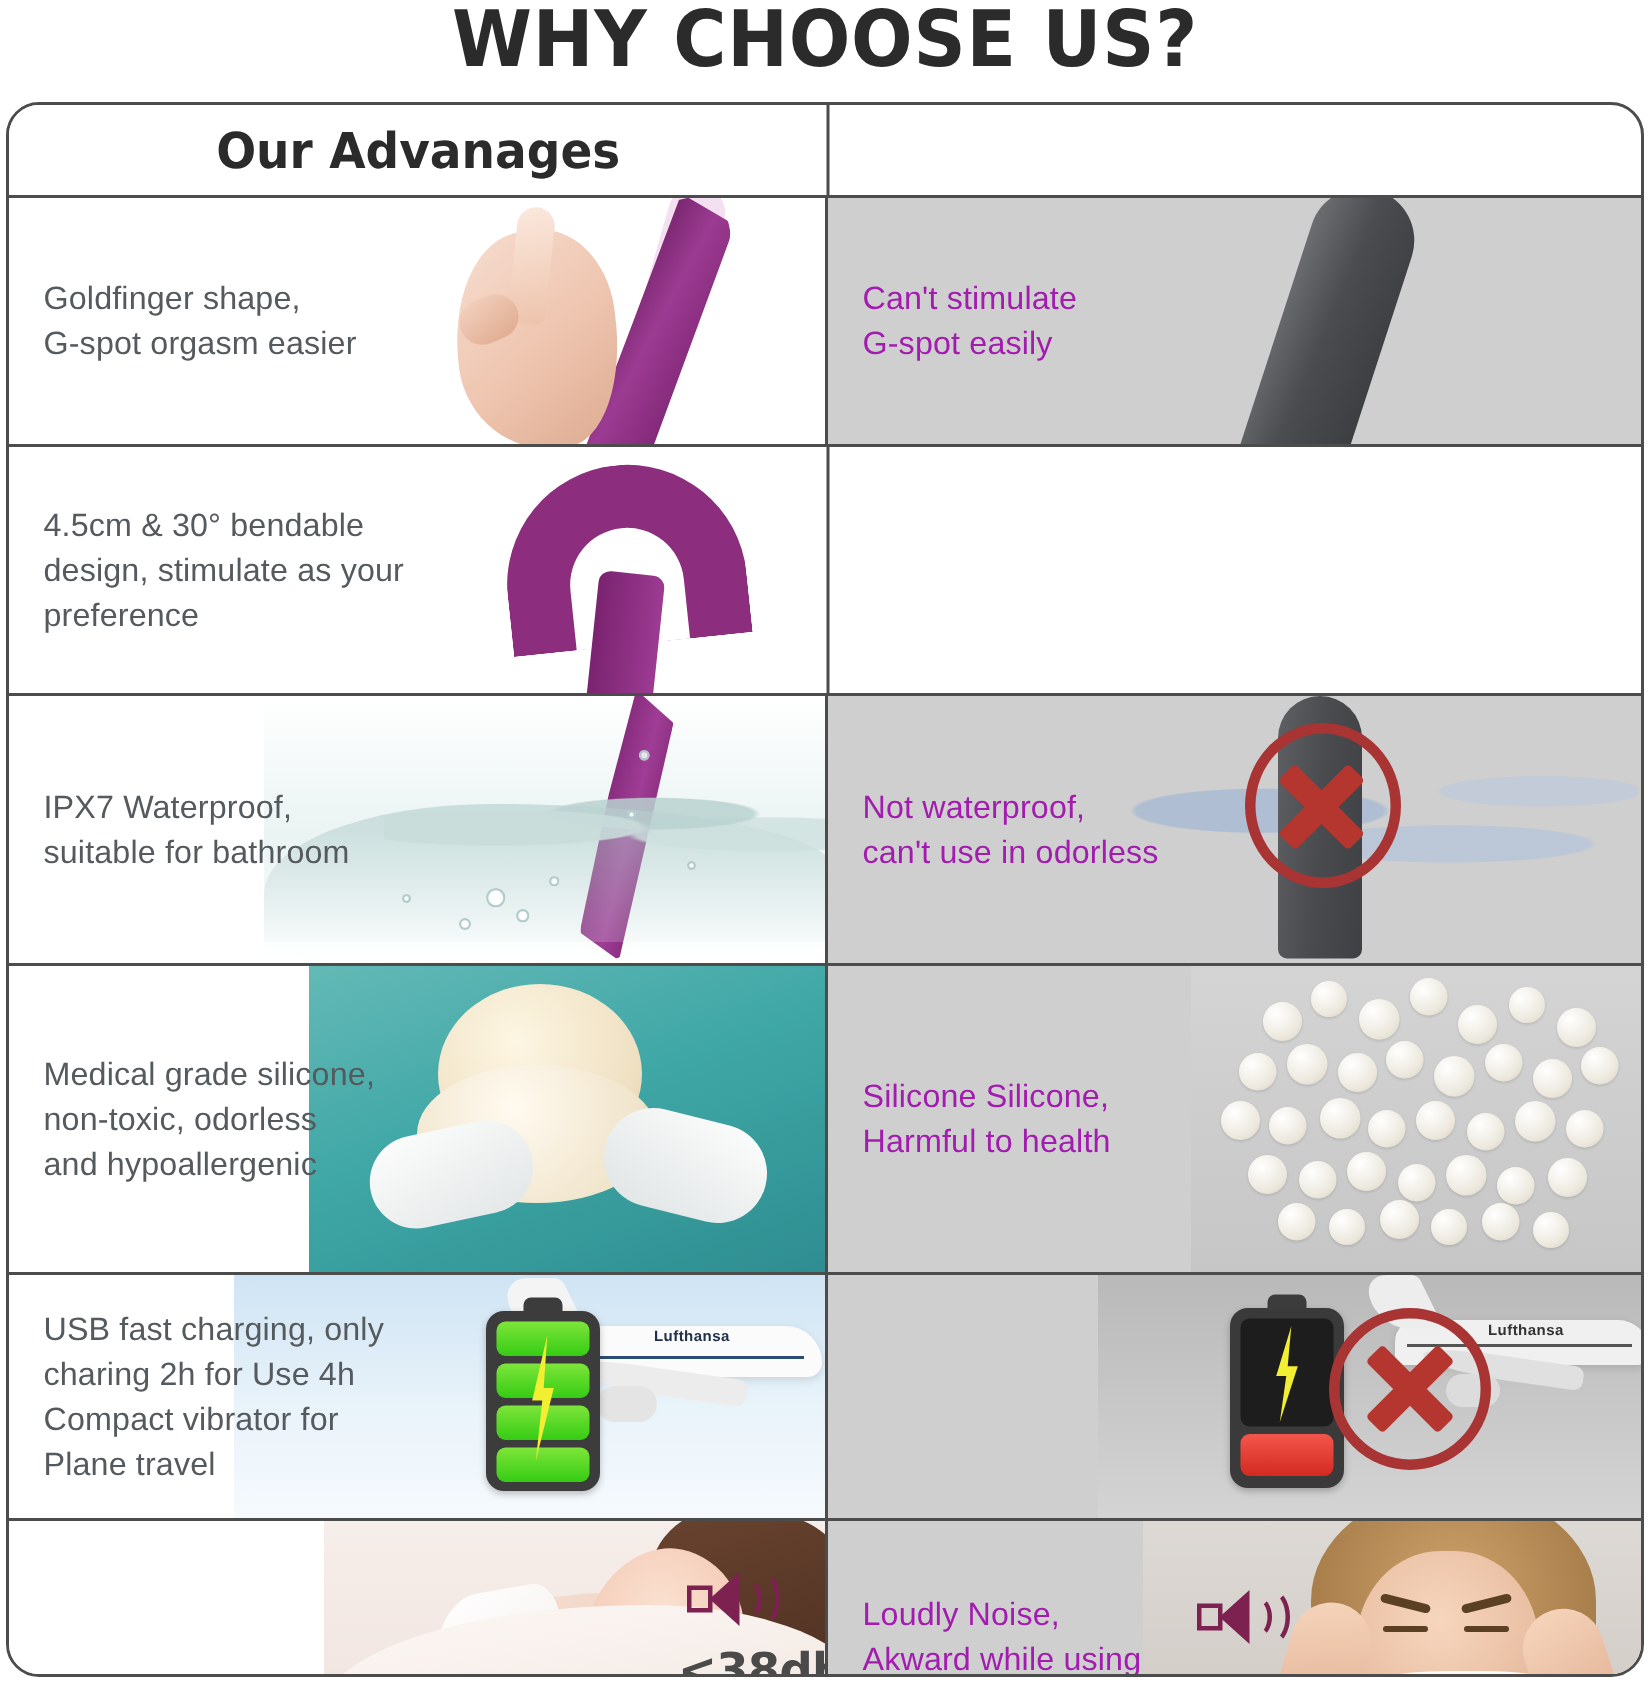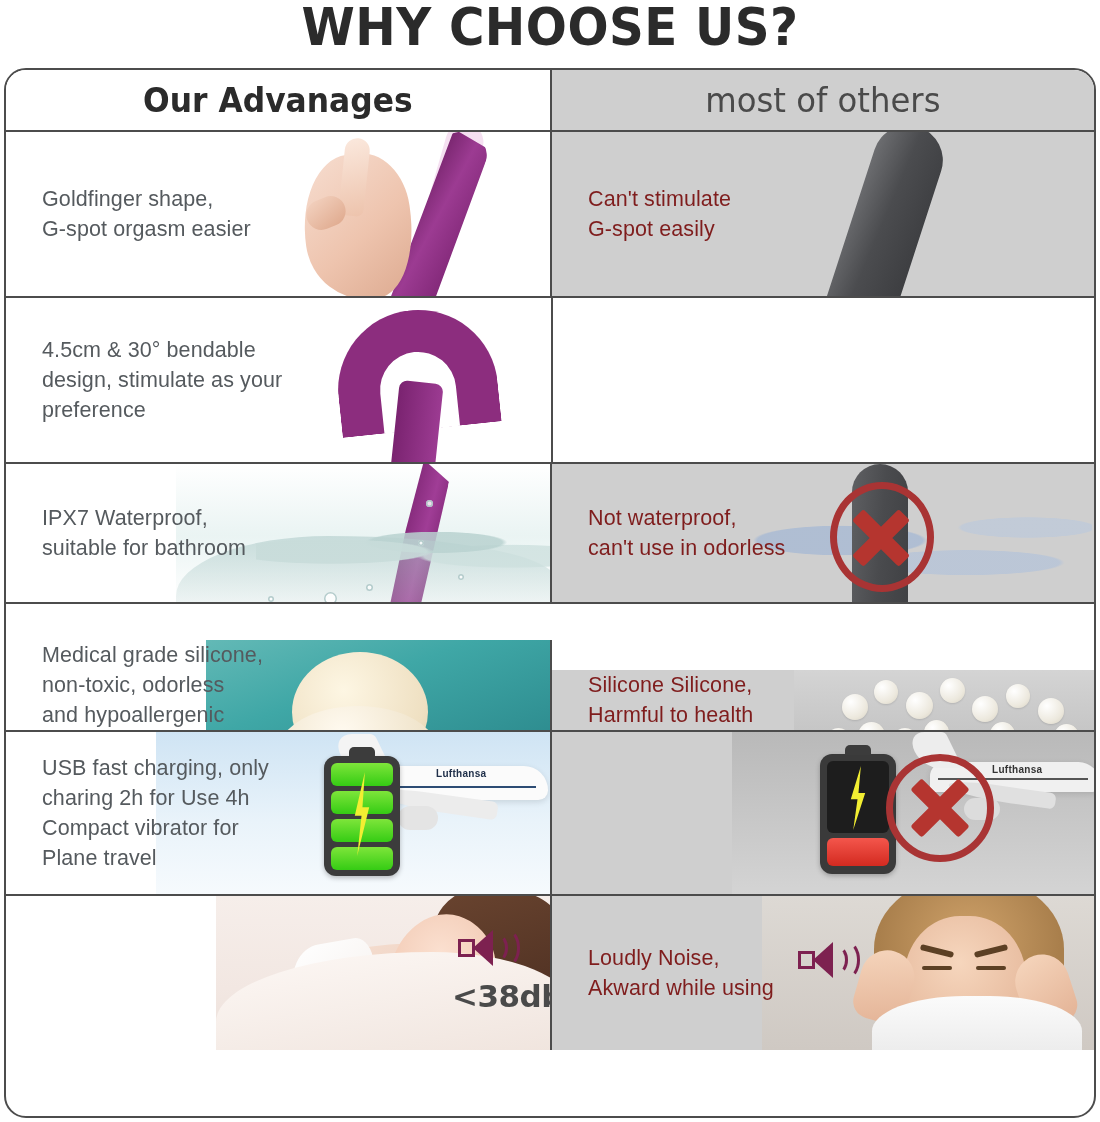--- a/index.html
+++ b/index.html
@@ -55,38 +55,38 @@
     font-size: 33px;
     color: #2b2b2b;
     transform: scaleX(0.95);
     white-space: nowrap;
   }
   .hdr-text.light { font-weight: 400; color: #4a4a4a; font-size: 34px; }
 
   
   .row.r1 { height: 166px; }
   .row.r2 { height: 166px; }
-  .row.r3 { height: 140px; }
-  .row.r4 { height: 128px; align-items: flex-end; }
+  .row.r3 { height: 180px; }
+  .row.r4 { height: 206px; }
   .row.r5 { height: 164px; }
   .row.r6 { height: 154px; }
 
   .copy {
     position: relative; z-index: 5;
-    padding-left: 36px;
+    padding-left: 23px;
     font-family: "Liberation Sans", sans-serif;
     font-weight: 400;
     font-size: 21.5px;
     line-height: 30px;
     color: #555a5e;
     white-space: pre-line;
     max-width: 330px;
     letter-spacing: .1px;
   }
-  .cell.right .copy { color: #7f1d1d; }
+  .cell.right .copy { color: #a21caf; }
 
   
   .art { position: absolute; inset: 0; z-index: 1; pointer-events: none; }
 
   
   .r1l-hand {
     position: absolute; left: 298px; top: 22px; width: 108px; height: 146px;
     background: linear-gradient(145deg,#f7ded1 0%,#eec4ae 55%,#dca98f 100%);
     border-radius: 48% 42% 40% 55% / 58% 40% 58% 42%;
     transform: rotate(-8deg);
@@ -310,23 +310,20 @@
 
 <div class="page">
 
   <div class="title">WHY CHOOSE US?</div>
 
   <div class="table">
 
     <div class="row header">
       <div class="cell left">
         <span class="hdr-text">Our Advanages</span>
-      </div>
-      <div class="cell right">
-        <span class="hdr-text light">most of others</span>
       </div>
     </div>
 
     <div class="row r1">
       <div class="cell left">
         <div class="art">
           <div class="r1l-wandhi"></div>
           <div class="r1l-wand"></div>
           <div class="r1l-hand"></div>
           <div class="r1l-finger"></div>

